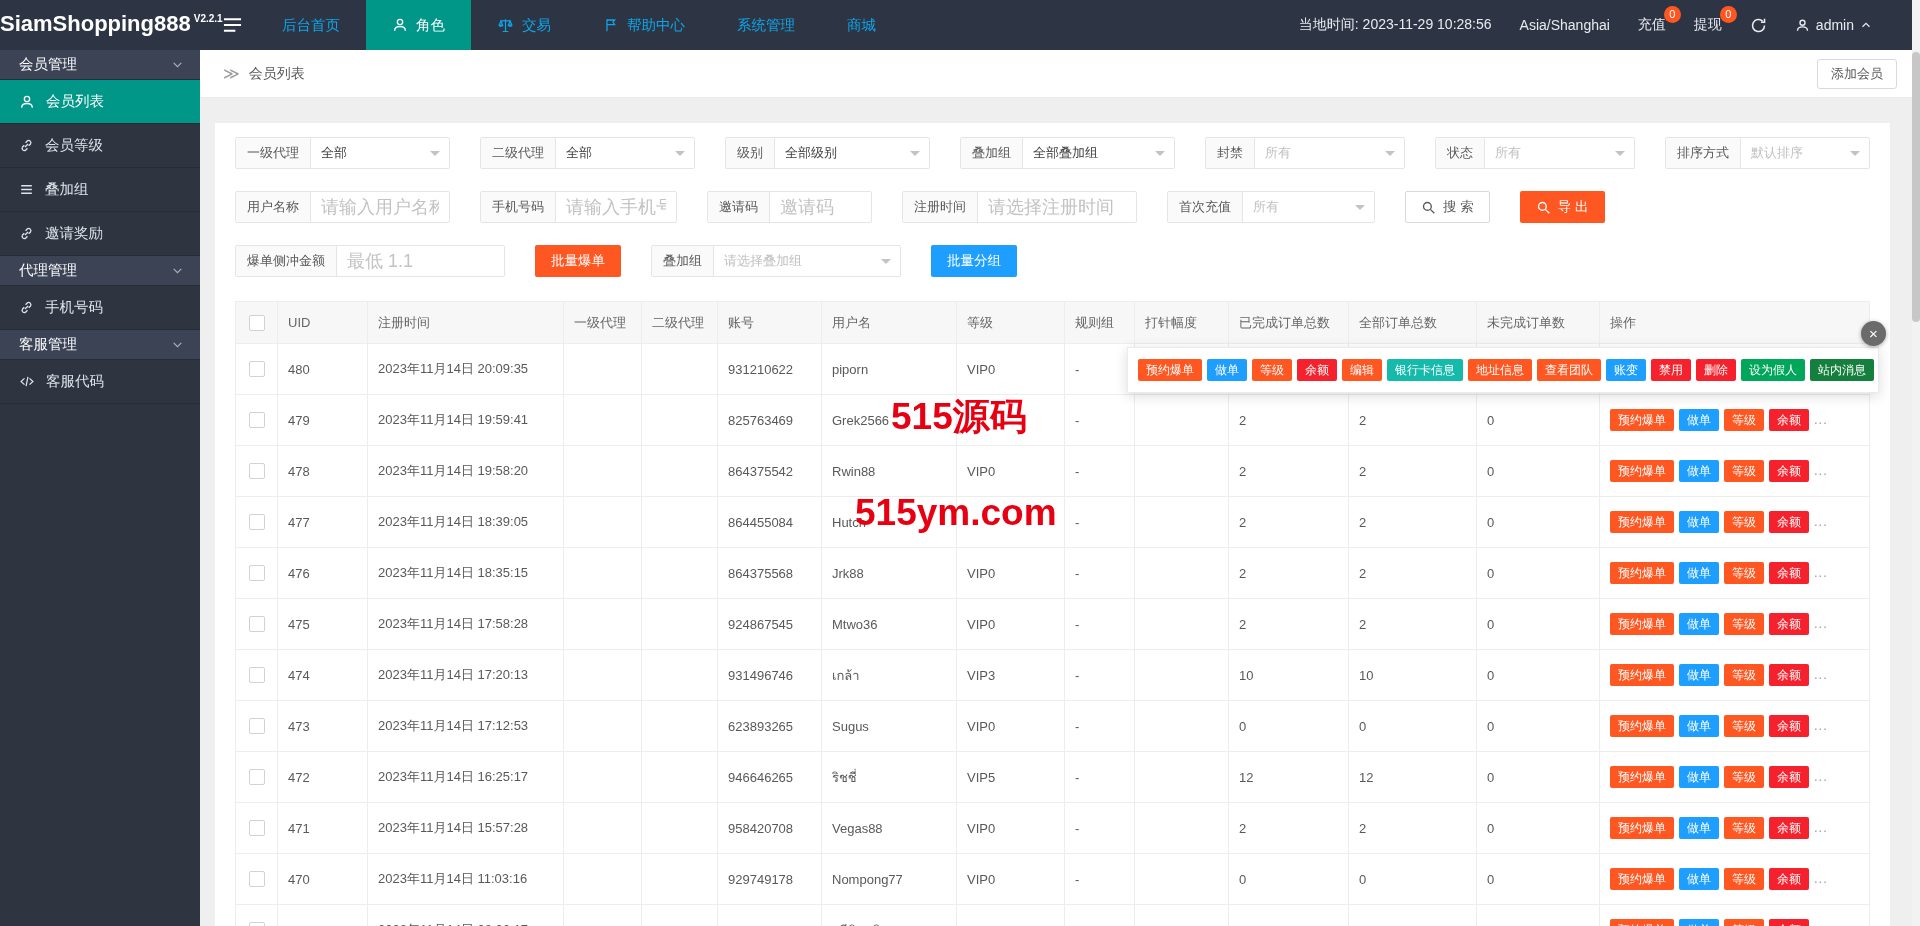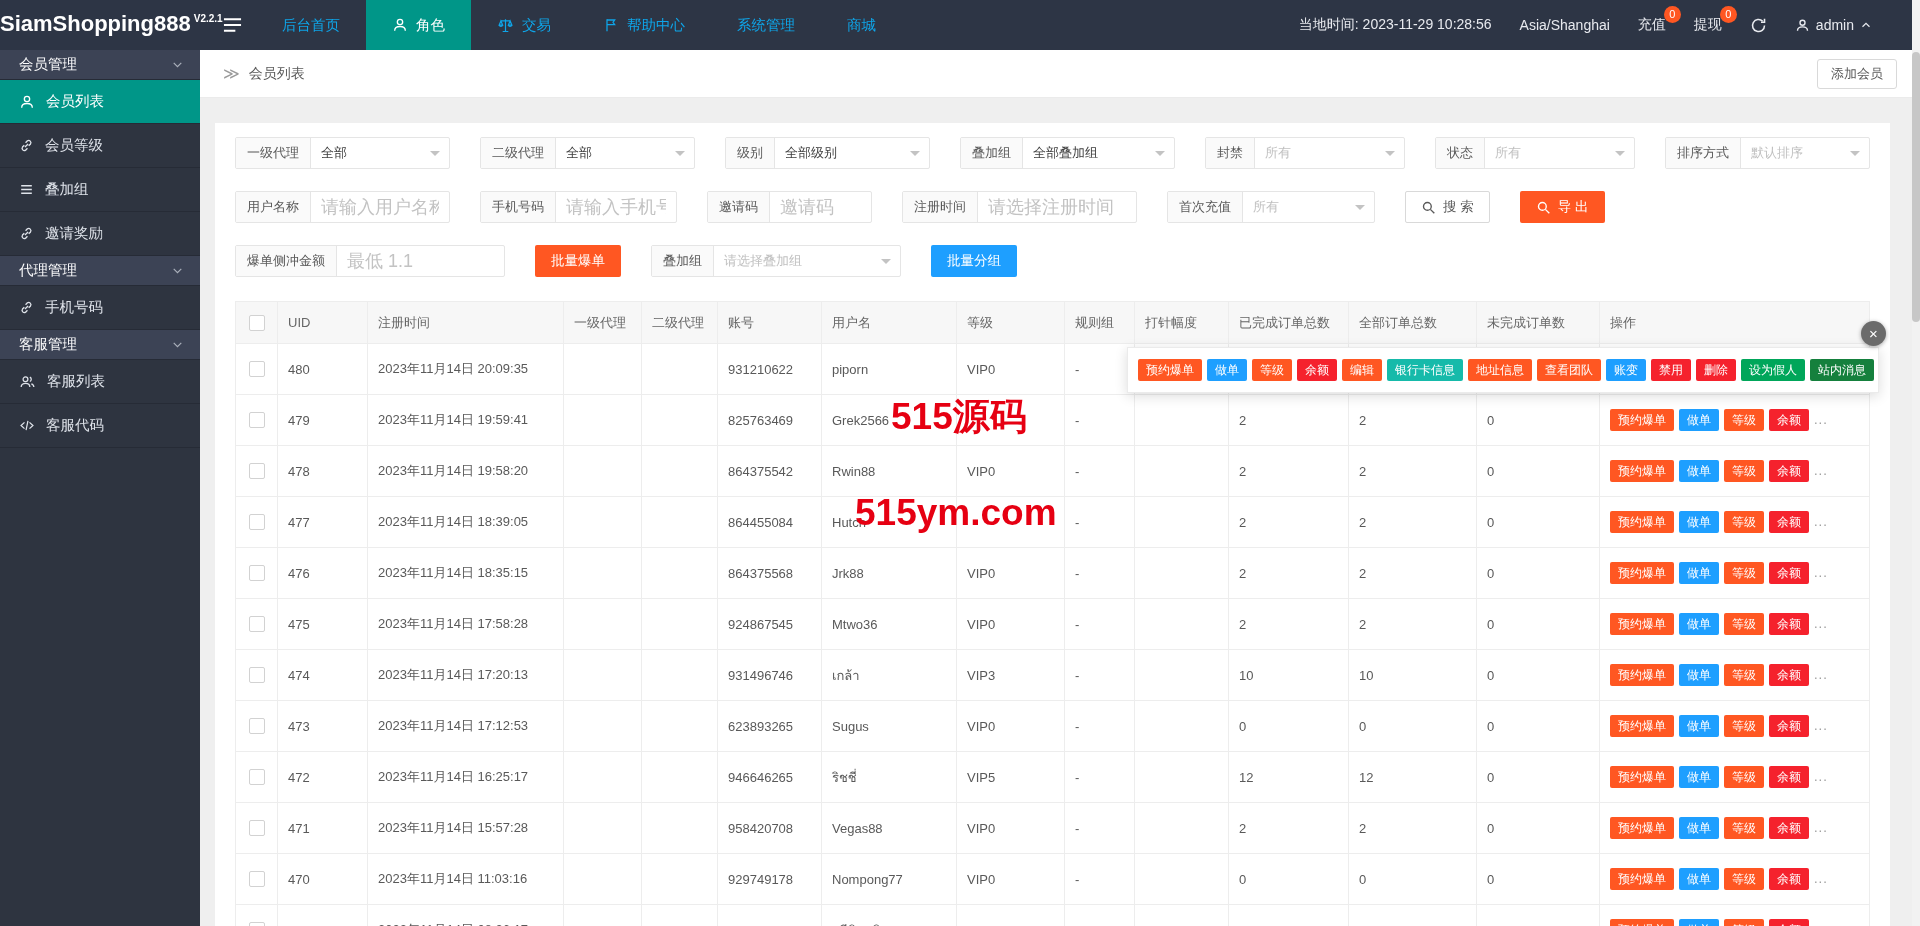--- a/index.html
+++ b/index.html
@@ -234,30 +234,20 @@
     <div class="side-group">
       <span>客服管理</span>
       <span class="icon">
         <svg width="13" height="13" viewBox="0 0 24 24" fill="none" stroke="#aab0bb" stroke-width="2.2">
           <path d="M5 9l7 7 7-7"></path>
         </svg>
       </span>
     </div>
     <div class="side-item">
       <span class="icon">
-        <svg width="17" height="16" viewBox="0 0 24 24" fill="none" stroke="currentColor" stroke-width="1.9">
-          <circle cx="9" cy="8" r="3.6"></circle>
-          <path d="M2.5 19.5c0-3.6 3-5.3 6.5-5.3s6.5 1.7 6.5 5.3"></path>
-          <path d="M15.5 4.7a3.6 3.6 0 0 1 0 6.6M17.8 14.7c2.3.8 3.7 2.3 3.7 4.8"></path>
-        </svg>
-      </span>
-      <span>客服列表</span>
-    </div>
-    <div class="side-item">
-      <span class="icon">
         <svg width="16" height="15" viewBox="0 0 24 24" fill="none" stroke="currentColor" stroke-width="2">
           <path d="M8 7l-5.5 5L8 17M16 7l5.5 5L16 17M13.5 4.5l-3 15"></path>
         </svg>
       </span>
       <span>客服代码</span>
     </div>
   </aside>
 
 <div class="breadcrumb-bar">
   <span class="crumb-marker">≫</span>

